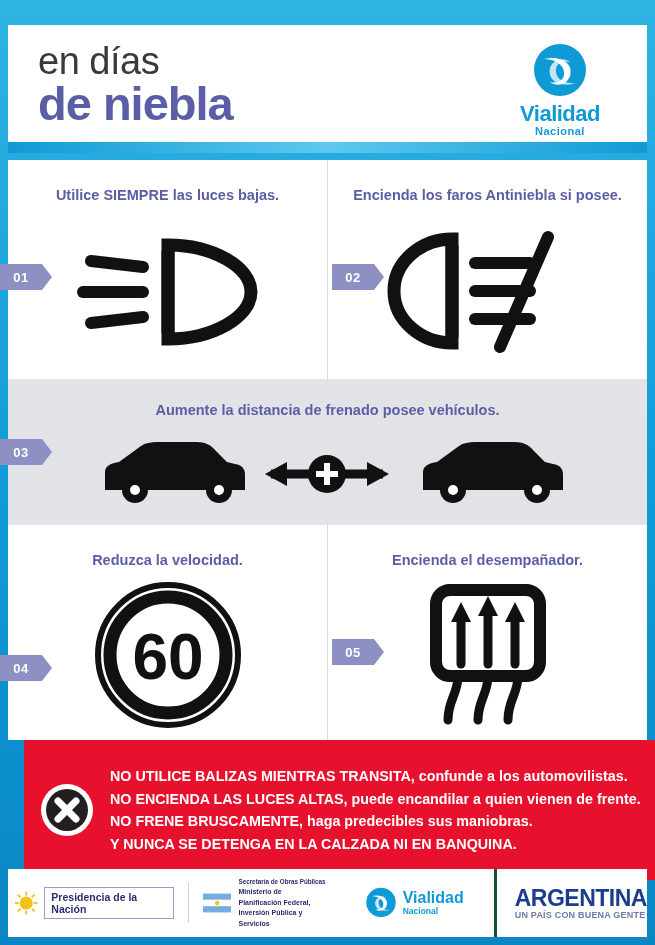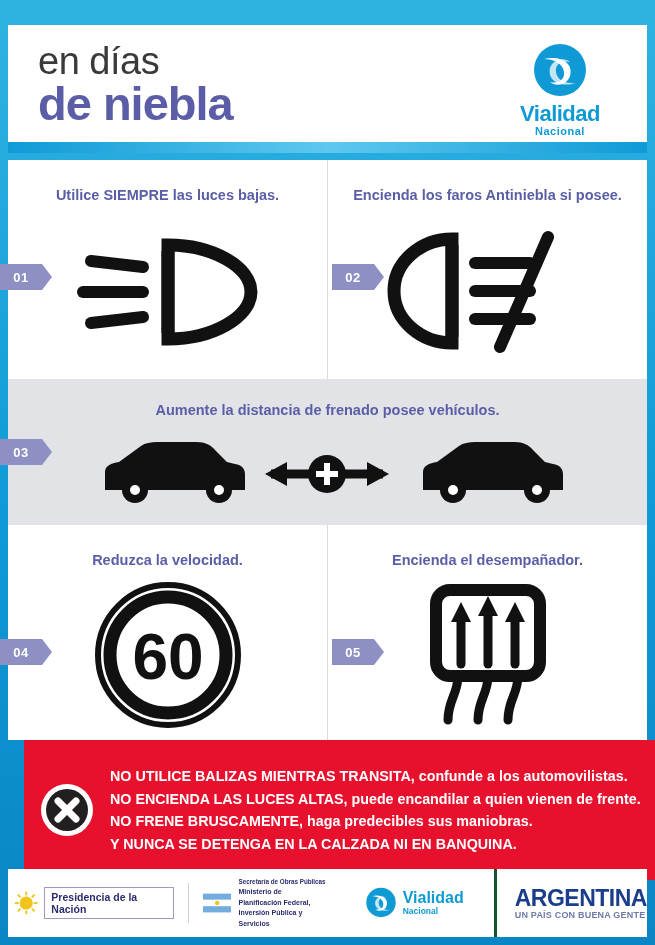--- a/index.html
+++ b/index.html
@@ -98,21 +98,21 @@
   .tag::after {
     content: ""; position: absolute; right: -10px; top: 0;
     width: 0; height: 0;
     border-top: 13px solid transparent;
     border-bottom: 13px solid transparent;
     border-left: 10px solid #8e90c4;
   }
   .tag-01 { left: -8px; top: 104px; }
   .tag-02 { left: 324px; top: 104px; }
   .tag-03 { left: -8px; top: 60px; }
-  .tag-04 { left: -8px; top: 114px; }
+  .tag-04 { left: -8px; top: 130px; }
   .tag-05 { left: 324px; top: 114px; }
 
   
   .warn {
     position: absolute; left: 24px; top: 740px;
     width: 639px; height: 140px;
     background: #e8112d;
     display: flex; align-items: center;
   }
   .warn-icon { width: 86px; display: flex; justify-content: center; }

